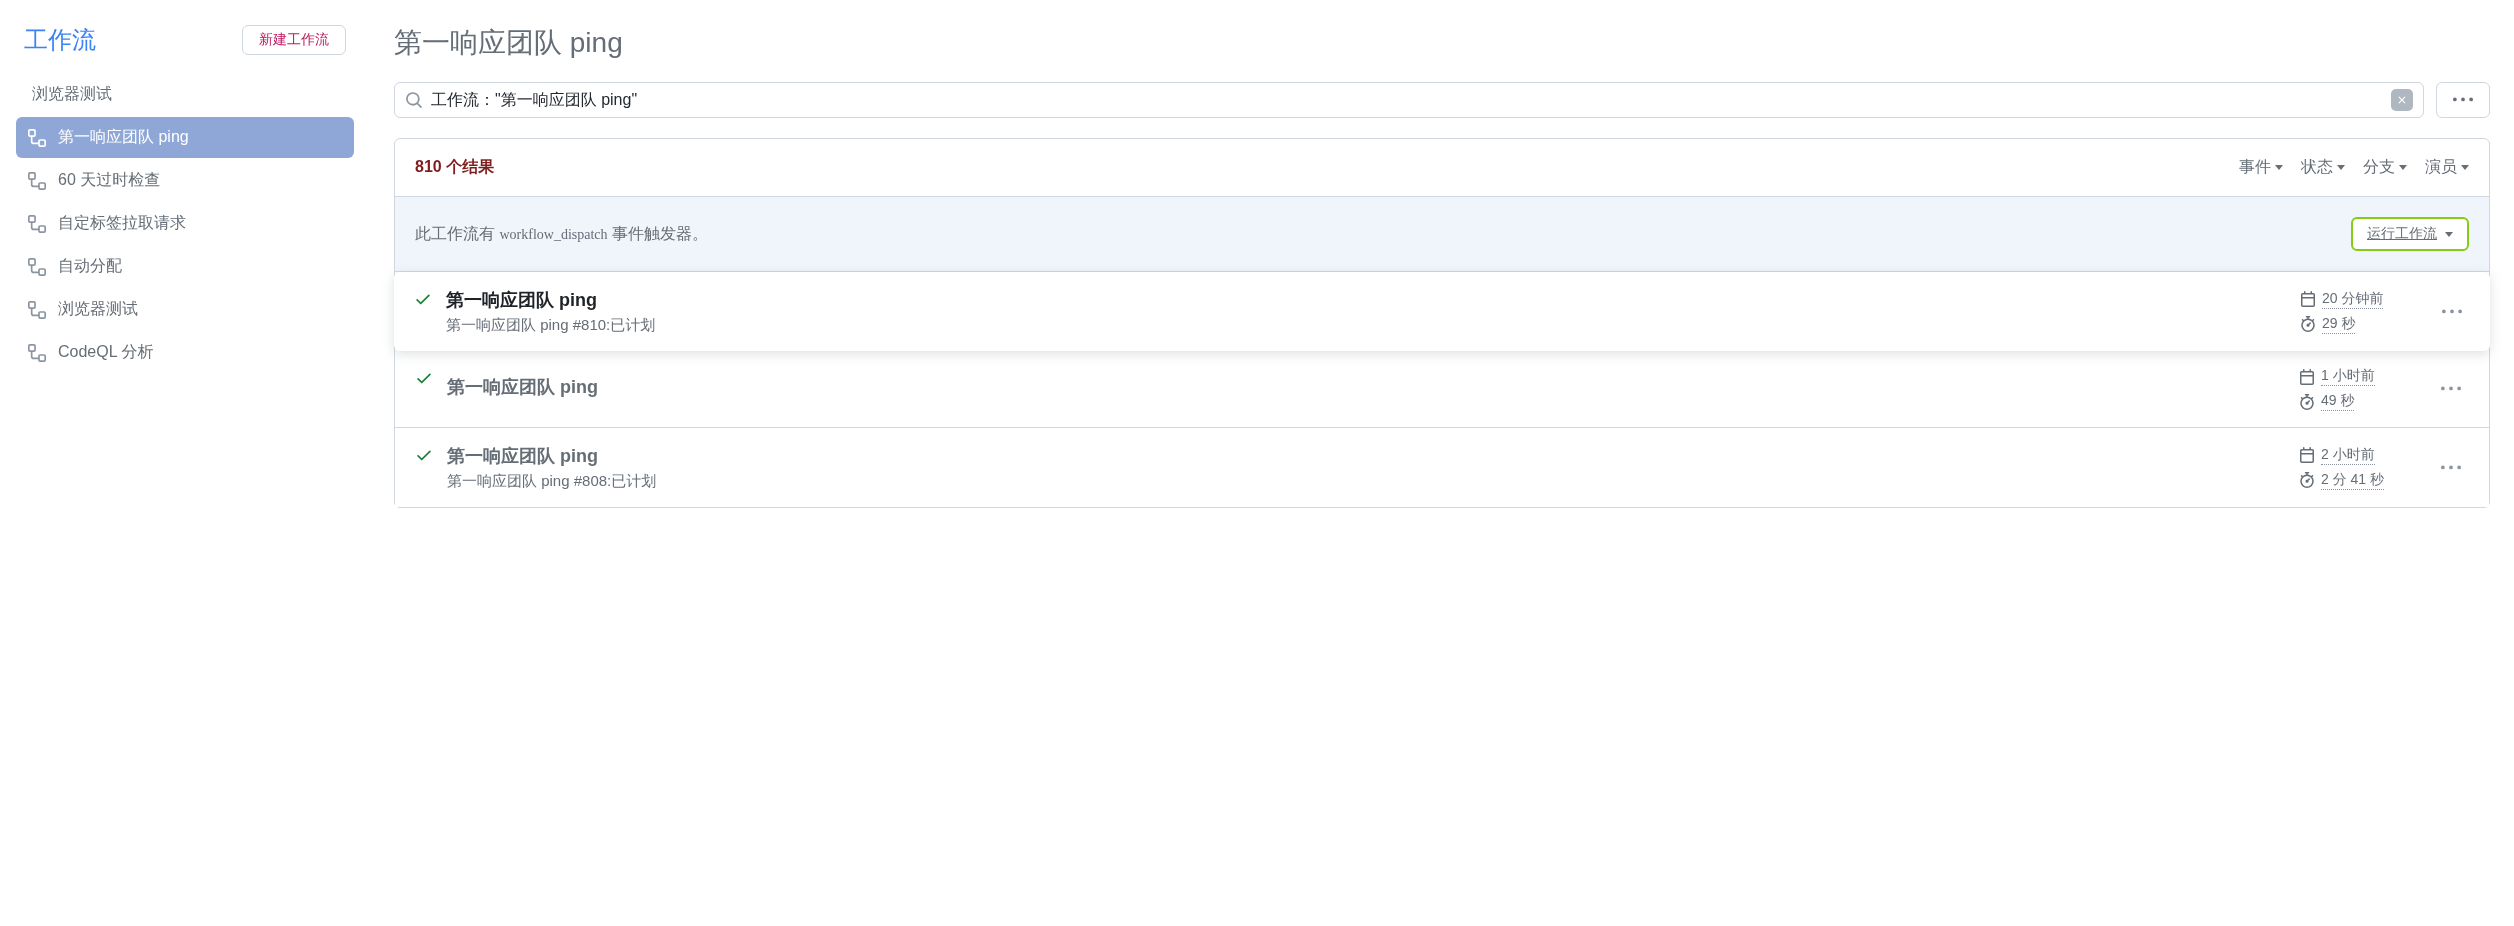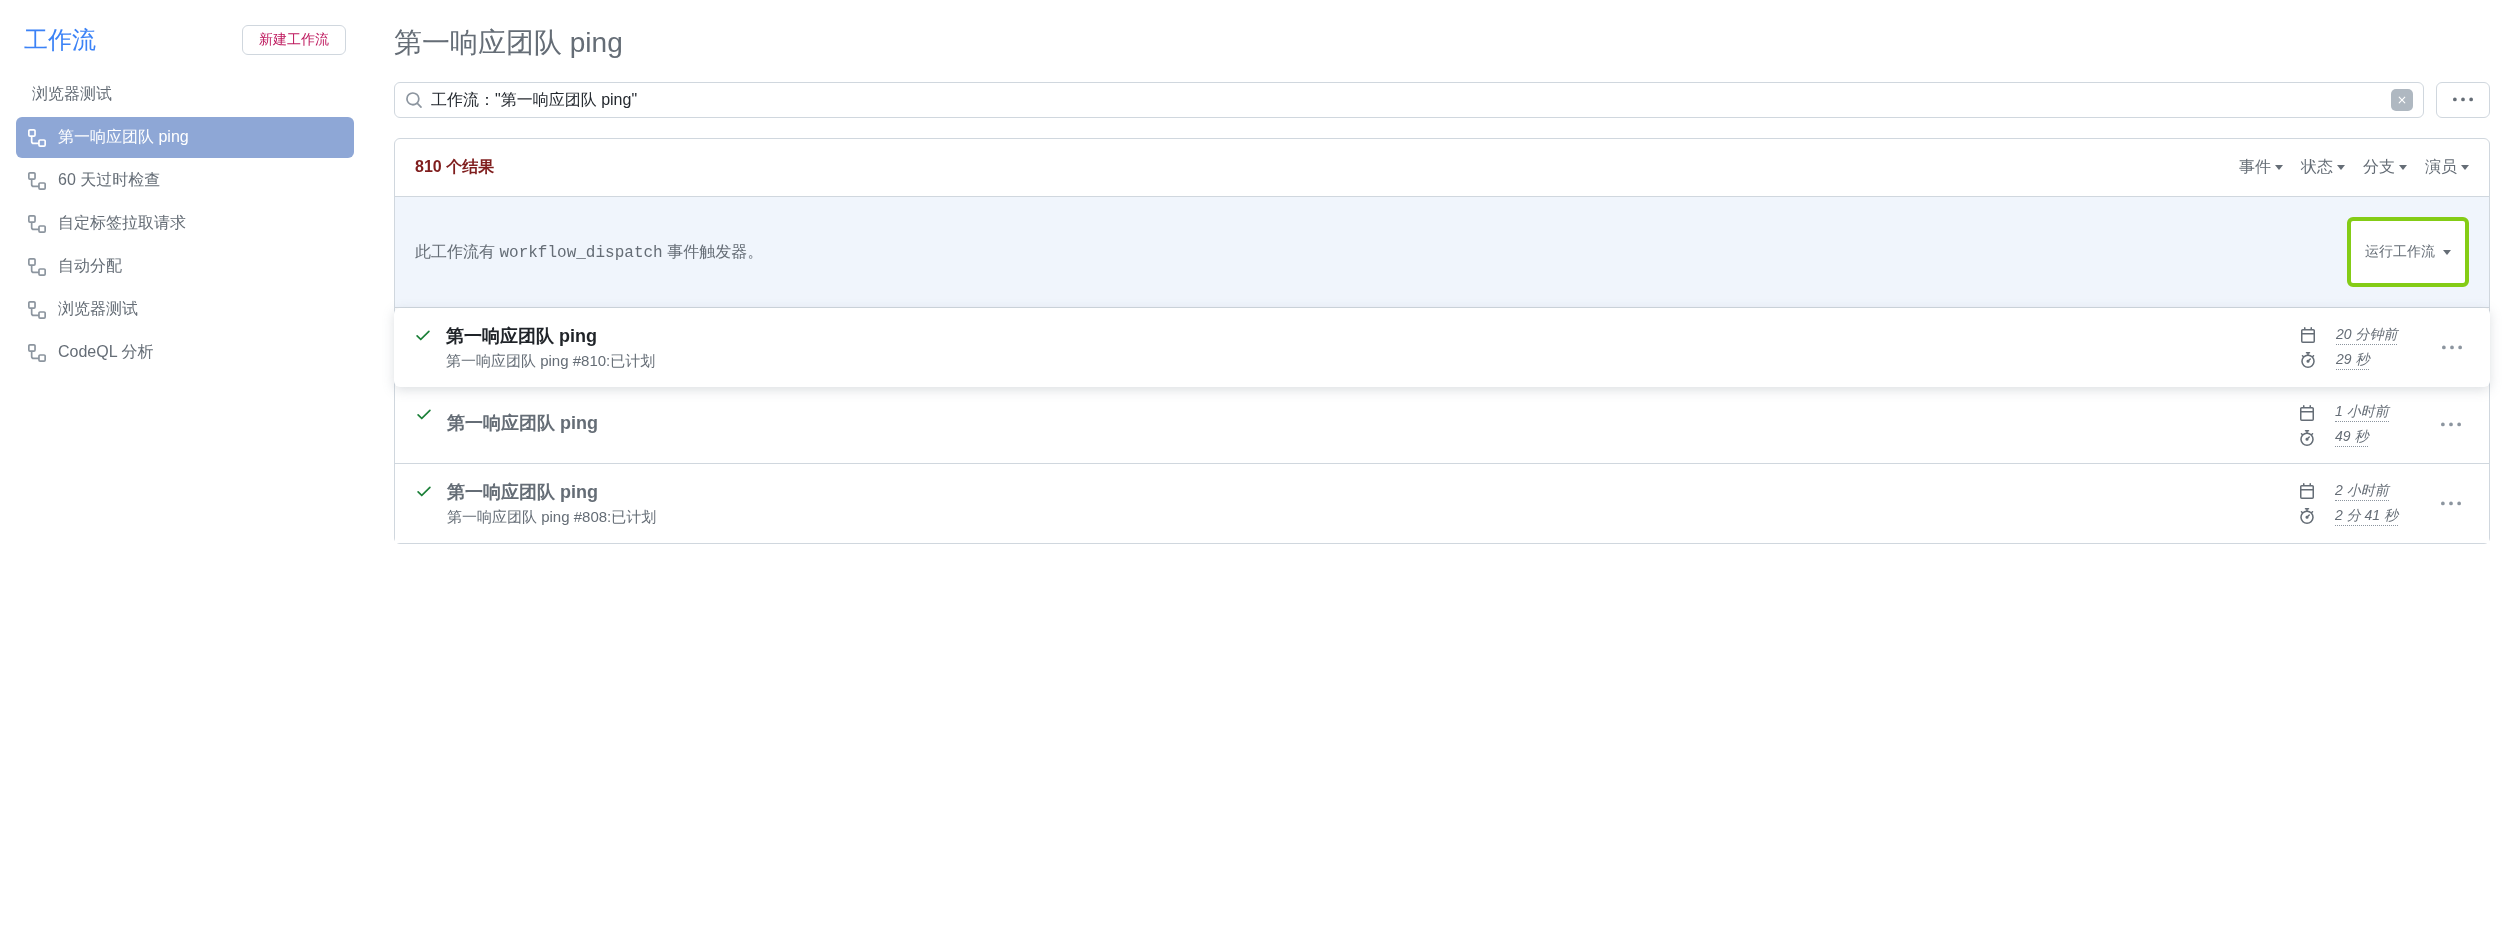--- a/index.html
+++ b/index.html
@@ -93,30 +93,31 @@
     .dispatch-banner {
       background: #f0f5fc;
       padding: 20px;
       display: flex;
       justify-content: space-between;
       align-items: center;
       border-bottom: 1px solid #d0d7de;
       font-size: 16px;
       color: #656d76;
     }
-    .dispatch-banner code { font-family: Liberation Mono, monospace; font-size: 16px; }
+    .dispatch-banner code { font-family: Liberation Serif, serif; font-size: 14px; }
     .run-workflow-btn {
       background: #fff;
-      border: 4px solid #84cc16;
-      border-radius: 6px;
-      padding: 22px 14px;
+      border: 2px solid #84cc16;
+      border-radius: 6px;
+      padding: 6px 14px;
       display: flex; align-items: center; gap: 8px;
       cursor: pointer;
       font-size: 14px;
       color: #656d76;
+      text-decoration: underline;
     }
     
     .run-row {
       display: flex;
       align-items: center;
       padding: 16px 20px;
       border-bottom: 1px solid #d0d7de;
       gap: 14px;
       background: #fff;
     }
@@ -128,21 +129,21 @@
       z-index: 2;
       margin: 0 -1px;
       border-bottom: none;
     }
     .check-icon { flex-shrink: 0; color: #1a7f37; margin-top: 2px; align-self: flex-start; }
     .run-main { flex: 1; min-width: 0; }
     .run-title { font-size: 18px; font-weight: 600; color: #656d76; margin-bottom: 4px; }
     .run-row.elevated .run-title { color: #1f2328; }
     .run-sub { font-size: 15px; color: #656d76; }
     .run-meta { display: flex; flex-direction: column; gap: 6px; min-width: 120px; color: #656d76; font-size: 14px; }
-    .run-meta-line { display: flex; align-items: center; gap: 20px; font-style: italic; }
+    .run-meta-line { display: flex; align-items: center; gap: 6px; }
     .dotted { border-bottom: 1px dotted #8c959f; }
     .kebab { color: #8c959f; cursor: pointer; padding: 4px 8px; }
     
     svg { display: block; }
   </style>
 </head>
 <body>
 
 <div class="container">
   <aside class="sidebar">

